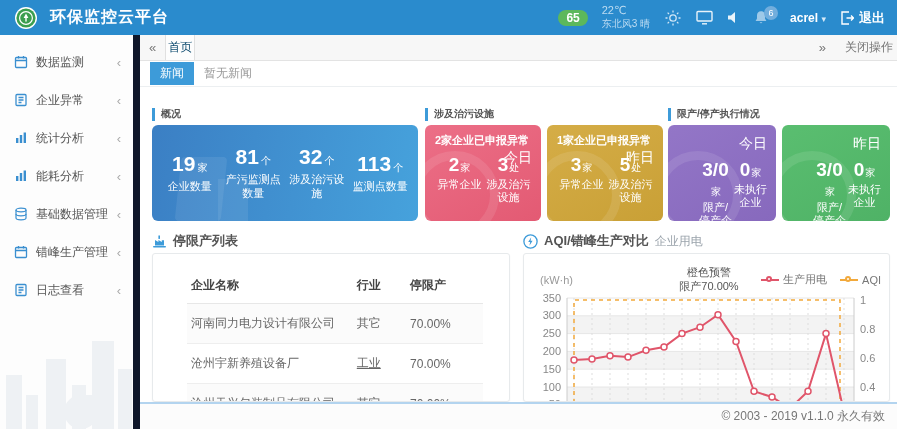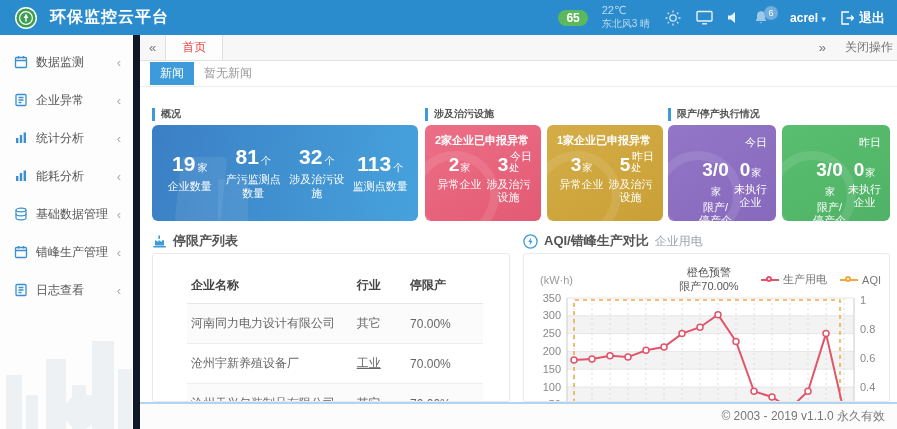--- a/index.html
+++ b/index.html
@@ -31,21 +31,21 @@
   .skyline { position:absolute; left:0; bottom:0; width:140px; height:110px; z-index:1; }
   .skyline div { position:absolute; bottom:0; background:#eef1f4; }
   .sk1{left:6px;width:16px;height:54px;} .sk2{left:26px;width:12px;height:34px;}
   .sk3{left:46px;width:20px;height:70px;} .sk4{left:72px;width:14px;height:44px;}
   .sk5{left:92px;width:22px;height:88px;} .sk6{left:118px;width:14px;height:60px;}
   .sk-leaf{left:64px;bottom:62px;width:34px;height:34px;border-radius:50% 0 50% 50%;background:#f1f4f6;}
 
   
   .tabbar { position:absolute; left:140px; top:35px; right:0; height:26px; background:#f7f7f7; border-bottom:1px solid #e3e3e3; display:flex; align-items:center; font-size:12px; color:#888; }
   .tab-arrow { padding:0 9px; cursor:pointer; font-size:13px; color:#777; }
-  .tab { background:#fdfdfd; border-left:1px solid #e0e0e0; border-right:1px solid #e0e0e0; height:100%; display:flex; align-items:center; padding:0 16px; color:#ef4444; cursor:pointer; }
+  .tab { background:#fdfdfd; border-left:1px solid #e0e0e0; border-right:1px solid #e0e0e0; height:100%; display:flex; align-items:center; padding:0 2px; color:#0c4a6e; cursor:pointer; }
   .tab-spacer { flex:1; }
   .close-ops { padding:0 4px 0 10px; white-space:nowrap; cursor:pointer; color:#777; }
   .newsbar { position:absolute; left:140px; top:61px; right:0; height:26px; background:#fff; border-bottom:1px solid #eceff1; display:flex; align-items:center; }
   .news-label { background:#3d9bd9; color:#fff; font-size:12px; padding:3px 10px; margin-left:10px; cursor:pointer; }
   .news-text { color:#999; font-size:12px; margin-left:10px; }
 
   
   .content { position:absolute; left:140px; top:87px; right:0; bottom:27px; background:#fff; overflow:hidden; }
   .sec-title { position:absolute; height:14px; display:flex; align-items:center; font-size:10px; color:#555; font-weight:bold; }
   .sec-title .bar { width:3px; height:13px; background:#3d9bd9; margin-right:6px; }
@@ -60,21 +60,21 @@
   .ostat .num { font-size:21px; font-weight:bold; }
   .ostat .unit { font-size:10px; margin-left:2px; }
   .ostat .lbl { font-size:11px; margin-top:4px; line-height:1.25; }
 
   .card-pink { left:285px; width:116px; background:linear-gradient(150deg,#ec6f87,#e35a73); }
   .card-gold { left:407px; width:116px; background:linear-gradient(150deg,#d5ad47,#c9a036); }
   .card-purple { left:528px; width:108px; background:linear-gradient(150deg,#9376c7,#8769bd); }
   .card-green { left:642px; width:108px; background:linear-gradient(150deg,#5abe70,#4fb266); }
   .scard-in { position:relative; z-index:2; padding:8px 8px 0 10px; }
   .headline { font-size:11px; font-weight:bold; }
-  .period { position:absolute; right:9px; font-size:11px; z-index:3; }
+  .period { position:absolute; right:9px; font-size:14px; z-index:3; }
   .period-row2 { top:24px; } .period-row1 { top:10px; }
   .stats2 { display:flex; margin-top:6px; position:relative; z-index:2; }
   .stats2 .col { text-align:center; width:50%; }
   .stats2 .num { font-size:19px; font-weight:bold; }
   .stats2 .unit { font-size:10px; margin-left:1px; }
   .stats2 .lbl { font-size:11px; line-height:1.2; margin-top:2px; }
   .card-purple .stats2, .card-green .stats2 { margin-top:26px;margin-left:20px; }
 
   
   .sec2-title { position:absolute; top:145px; display:flex; align-items:center; gap:6px; font-size:13px; color:#555; font-weight:bold; }

